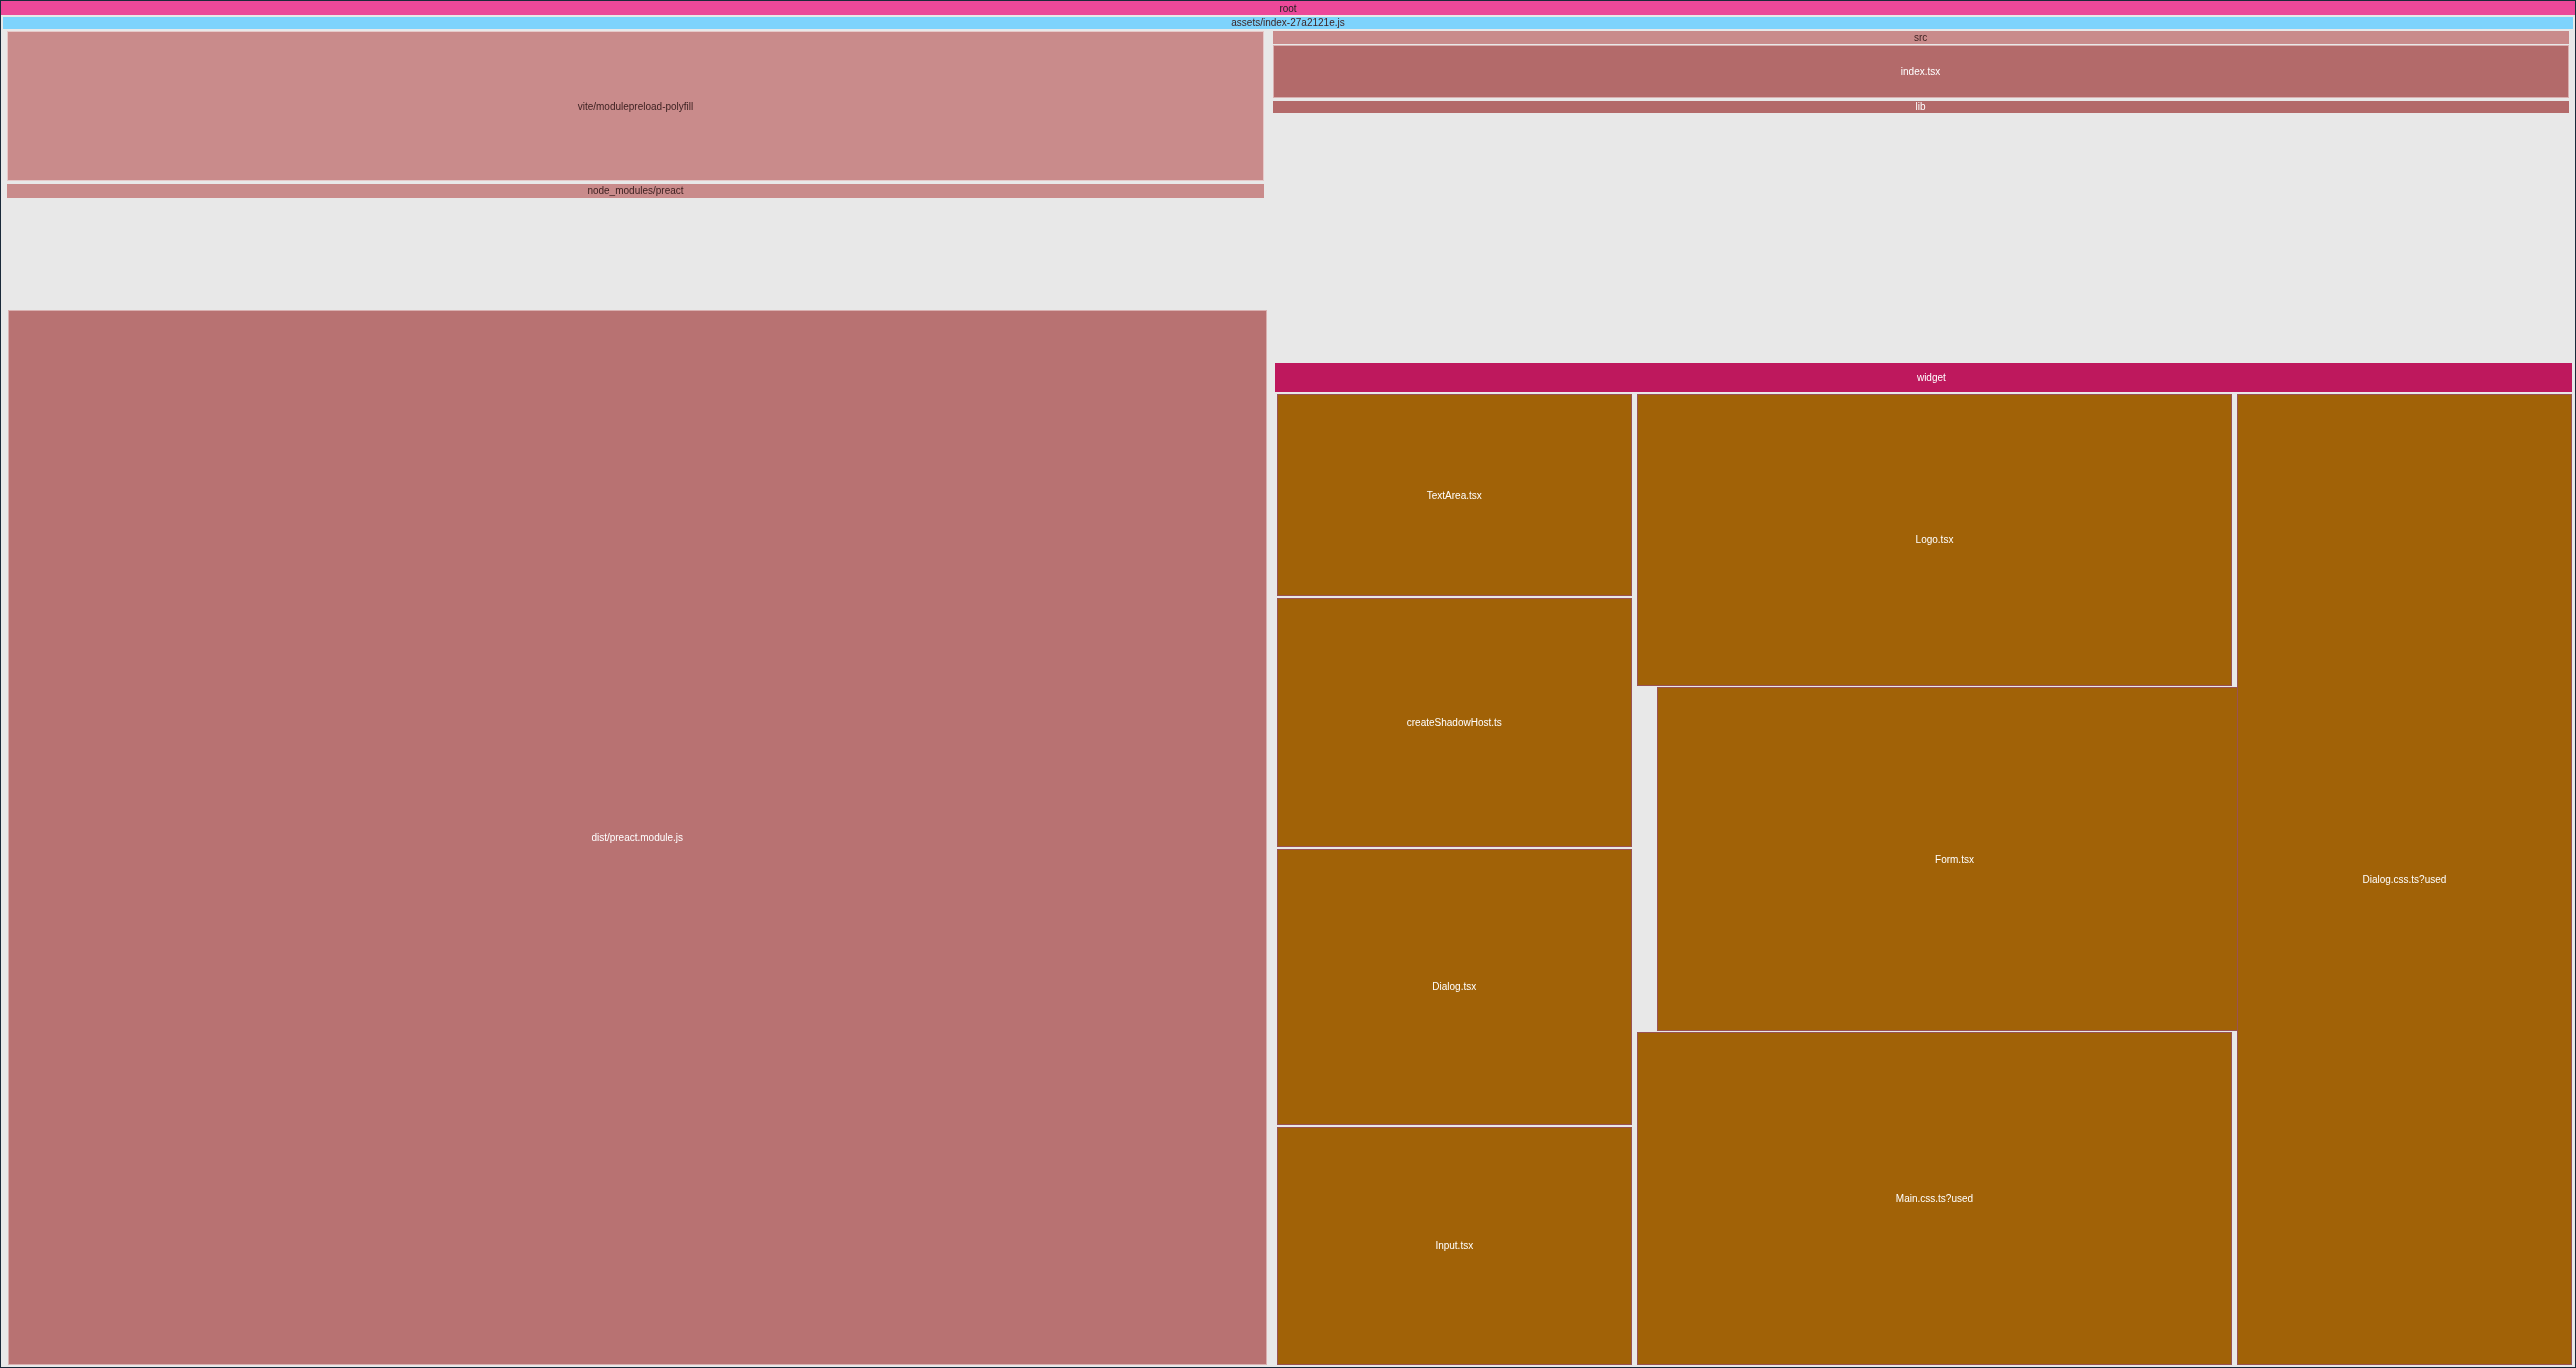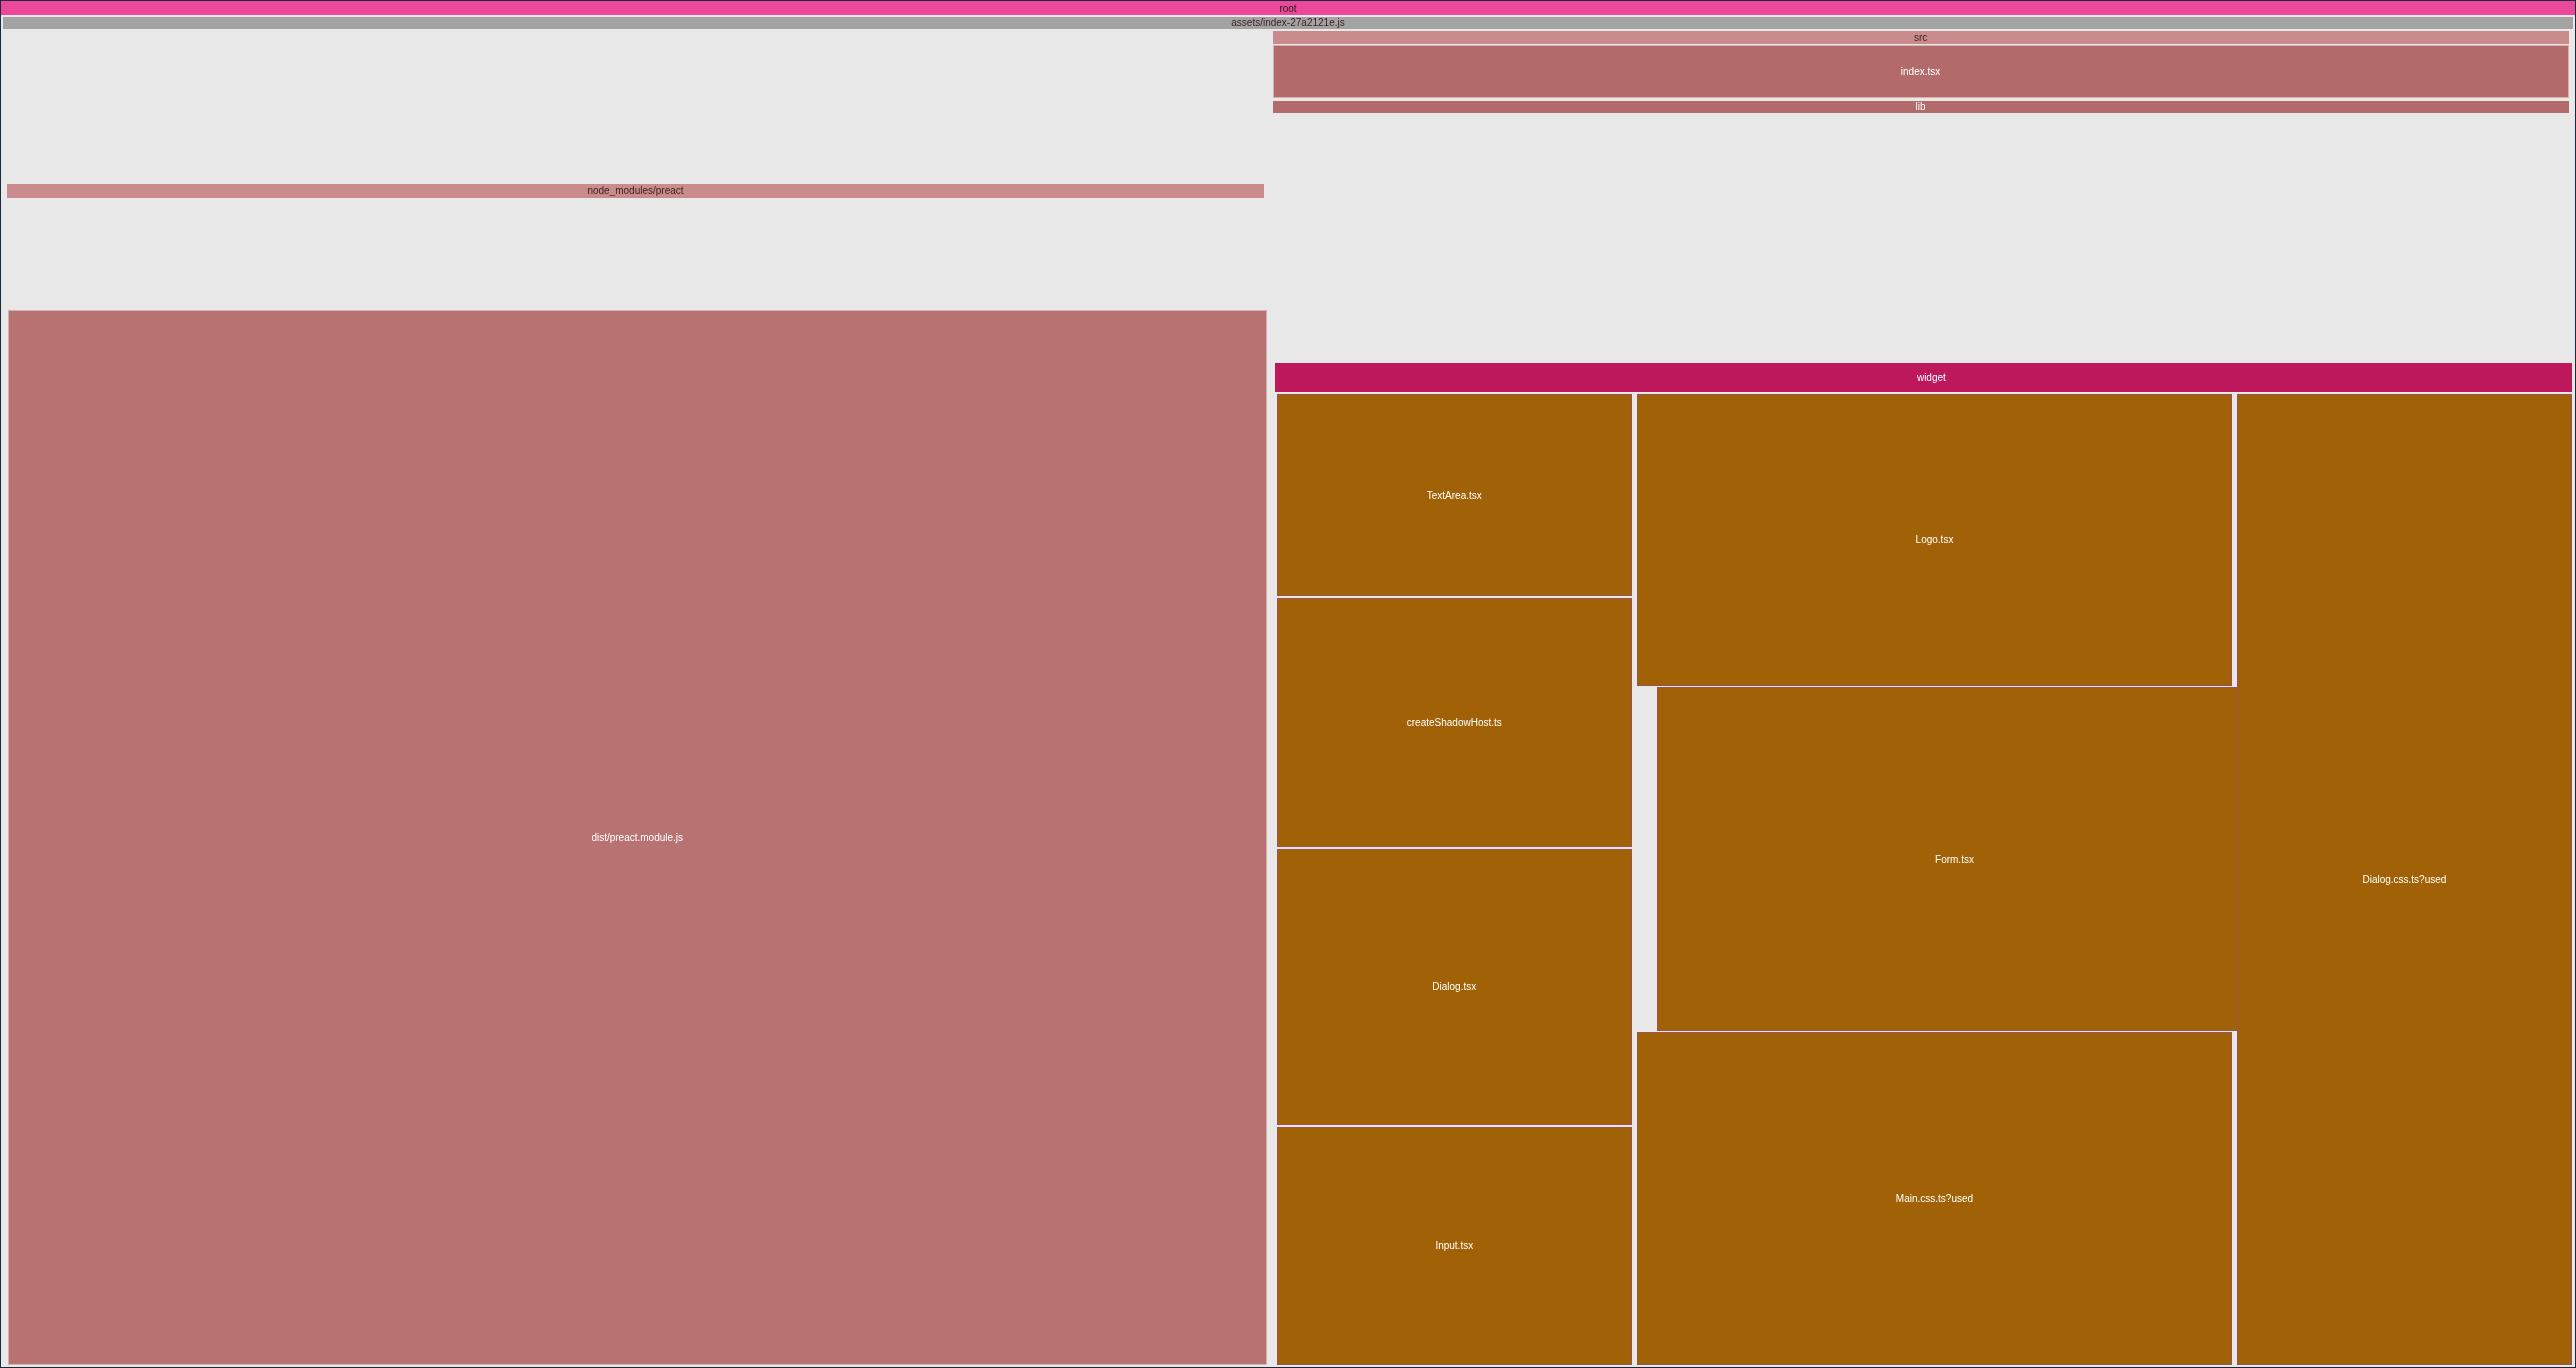--- a/index.html
+++ b/index.html
@@ -36,38 +36,41 @@
     justify-content: center;
     font-size: 10px;
     cursor: pointer;
   }
   
   .depth0 { background:#ec4899; color:#222; }
   .depth2 { background:#c98b8b; color:#3a1f1f; border: 0.8px solid #e6c9c9; }
   .depth3 { background:#b36a6a; color:#fff; border: 0.8px solid #d9b0b0; }
   .depth4 { background:#9a5252; color:#fff; border: 0.8px solid #c98b8b; }
   .depth5 { background:#a16207; color:#fff; border: 0.8px solid #9a5252; }
-  .header-depth1 { background:#a3a3a3; color:#3a1f1f; }
+  .header-depth1 { background:#7dd3fc; color:#3a1f1f; }
   .header-depth2 { background:#c98b8b; color:#3a1f1f; }
   .header-depth3 { background:#b36a6a; color:#fff; }
   .header-depth4 { background:#be185d; color:#fff;padding-left:16px; }
 </style>
 </head>
 <body>
 
 <div class="treemap-root">
 
   <div class="header depth0" style="left:0; top:0; right:0; height:14px;">
     <span class="node-label">root</span>
   </div>
 
   <div class="header header-depth1" style="left:2.3px; top:15.6px; right:2.3px; height:12.5px;">
     <span class="node-label">assets/index-27a2121e.js</span>
   </div>
 
+  <div class="node depth2" style="left:0.25%; top:30px; width:48.8%; height:calc(11.0% - 0px);">
+    <span class="node-label">vite/modulepreload-polyfill</span>
+  </div>
 
   <div class="header header-depth2" style="left:0.25%; top:calc(30px + 11.0% + 2.3px); width:48.8%; height:14px;">
     <span class="node-label">node_modules/preact</span>
   </div>
 
 
   <div class="node depth3" style="background: rgb(184, 114, 114); left: 0.265%; top: 22.613%; width: 48.907%; height: 77.261%;">
     <span class="node-label">dist/preact.module.js</span>
   </div>
 

